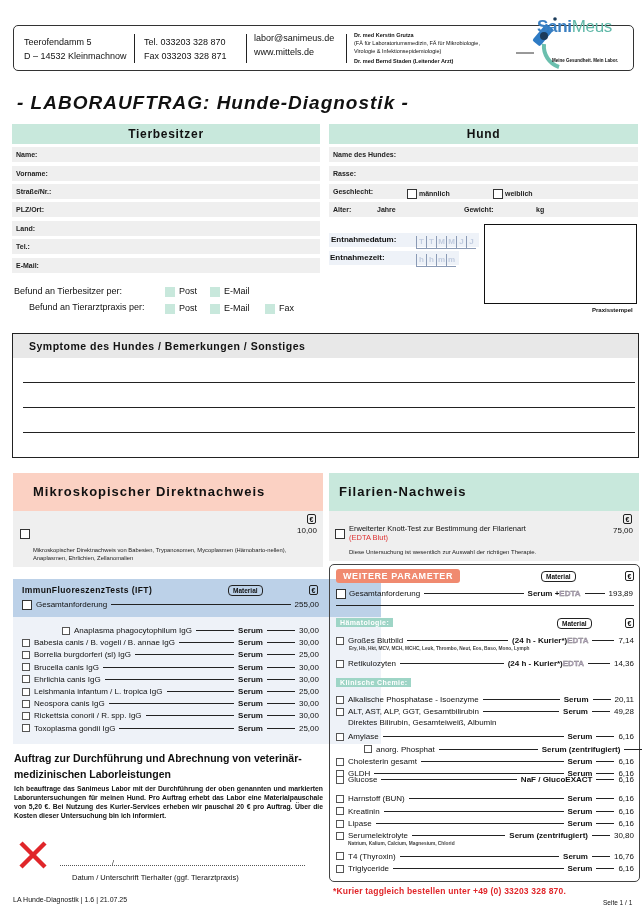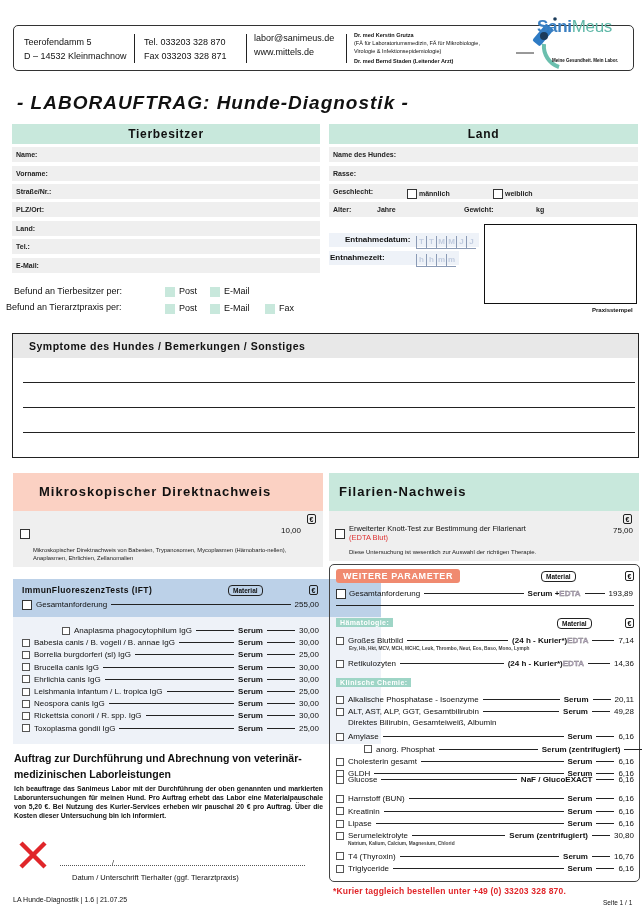--- a/index.html
+++ b/index.html
@@ -84,62 +84,62 @@
 <div class="row" style="left:12px;top:166px;width:308px">Vorname:</div>
 <div class="row" style="left:12px;top:184px;width:308px">Straße/Nr.:</div>
 <div class="row" style="left:12px;top:202px;width:308px">PLZ/Ort:</div>
 <div class="row" style="left:12px;top:221px;width:308px">Land:</div>
 <div class="row" style="left:12px;top:239px;width:308px">Tel.:</div>
 <div class="row" style="left:12px;top:258px;width:308px">E-Mail:</div>
 
 <div class="bf" style="left:14px;top:286px">Befund an Tierbesitzer per:</div>
 <div class="bf" style="left:165px;top:286px"><span class="mk"></span><span>Post</span></div>
 <div class="bf" style="left:210px;top:286px"><span class="mk"></span><span>E-Mail</span></div>
-<div class="bf" style="left:6px;top:302px">Befund an Tierarztpraxis per:</div>
+<div class="bf" style="left:29px;top:302px">Befund an Tierarztpraxis per:</div>
 <div class="bf" style="left:165px;top:303px"><span class="mk"></span><span>Post</span></div>
 <div class="bf" style="left:210px;top:303px"><span class="mk"></span><span>E-Mail</span></div>
 <div class="bf" style="left:265px;top:303px"><span class="mk"></span><span>Fax</span></div>
 
-<div class="abs sechdr mint" style="left:329px;top:124px;width:309px">Land</div>
+<div class="abs sechdr mint" style="left:329px;top:124px;width:309px">Hund</div>
 <div class="row" style="left:329px;top:147px;width:309px">Name des Hundes:</div>
 <div class="row" style="left:329px;top:166px;width:309px">Rasse:</div>
 <div class="row" style="left:329px;top:184px;width:309px">
   <span>Geschlecht:</span>
   <span style="position:absolute;left:78px;top:2px"><span class="cb"></span> <span>männlich</span></span>
   <span style="position:absolute;left:164px;top:2px"><span class="cb"></span> <span>weiblich</span></span>
 </div>
 <div class="row" style="left:329px;top:202px;width:309px">
   <span>Alter:</span>
   <span style="position:absolute;left:48px">Jahre</span>
   <span style="position:absolute;left:135px">Gewicht:</span>
   <span style="position:absolute;left:207px">kg</span>
 </div>
-<div class="abs" style="left:329px;top:233px;width:150px;height:14px;background:#eef2f8;font-size:8px;font-weight:bold;line-height:14px;padding-left:16px">
+<div class="abs" style="left:329px;top:233px;width:150px;height:14px;background:#eef2f8;font-size:8px;font-weight:bold;line-height:14px;padding-left:2px">
   <span>Entnahmedatum:</span>
   <span class="abs" style="left:87px;top:1px;border-bottom:1px solid #8a9ab5"><span class="tick">T</span><span class="tick">T</span><span class="tick">M</span><span class="tick">M</span><span class="tick">J</span><span class="tick">J</span></span>
 </div>
 <div class="abs" style="left:329px;top:251px;width:130px;height:14px;background:#eef2f8;font-size:8px;font-weight:bold;line-height:14px;padding-left:1px">
   <span>Entnahmezeit:</span>
   <span class="abs" style="left:87px;top:1px;border-bottom:1px solid #8a9ab5"><span class="tick">h</span><span class="tick">h</span><span class="tick">m</span><span class="tick">m</span></span>
 </div>
 <div class="abs" style="left:484px;top:224px;width:153px;height:80px;border:1px solid #111"></div>
 <div class="abs" style="left:592px;top:307px;font-size:6px;font-weight:bold">Praxisstempel</div>
 
 <div class="abs" style="left:12px;top:333px;width:627px;height:125px;border:1px solid #222">
   <div style="background:#e8e8e8;height:24px;font-size:10.5px;font-weight:bold;line-height:24px;padding-left:16px;letter-spacing:.5px">Symptome des Hundes / Bemerkungen / Sonstiges</div>
   <div class="abs" style="left:10px;top:48px;width:612px;border-top:1px solid #222"></div>
   <div class="abs" style="left:10px;top:73px;width:612px;border-top:1px solid #222"></div>
   <div class="abs" style="left:10px;top:98px;width:612px;border-top:1px solid #222"></div>
 </div>
 
-<div class="abs salmon" style="left:13px;top:473px;width:310px;height:38px;font-size:13px;font-weight:bold;line-height:38px;padding-left:26px;letter-spacing:1px">Mikroskopischer Direktnachweis</div>
+<div class="abs salmon" style="left:13px;top:473px;width:310px;height:38px;font-size:13px;font-weight:bold;line-height:38px;padding-left:20px;letter-spacing:1px">Mikroskopischer Direktnachweis</div>
 <div class="abs lightgray" style="left:13px;top:511px;width:310px;height:56px">
   <span class="euro abs" style="left:294px;top:3px">€</span>
   <span class="cb abs" style="left:7px;top:18px"></span>
-  <div class="abs" style="left:268px;top:15px;font-size:8px">10,00</div>
+  <div class="abs" style="left:284px;top:15px;font-size:8px">10,00</div>
   <div class="abs small" style="left:20px;top:36px;width:270px;font-size:5.8px;line-height:7.5px">Mikroskopischer Direktnachweis von Babesien, Trypanosomen, Mycoplasmen (Hämobarto-nellen), Anaplasmen, Ehrlichien, Zellanomalien</div>
 </div>
 
 <div class="abs mint" style="left:329px;top:473px;width:310px;height:38px;font-size:13px;font-weight:bold;line-height:38px;padding-left:10px;letter-spacing:1px">Filarien-Nachweis</div>
 <div class="abs lightgray" style="left:329px;top:511px;width:310px;height:50px">
   <span class="euro abs" style="left:294px;top:3px">€</span>
   <span class="cb abs" style="left:6px;top:18px"></span>
   <div class="abs" style="left:20px;top:13px;font-size:7.5px;line-height:9px"><span>Erweiterter Knott-Test zur Bestimmung der Filarienart</span><br><span class="red">(EDTA Blut)</span></div>
   <div class="abs" style="left:284px;top:15px;font-size:8px">75,00</div>
   <div class="abs small" style="left:20px;top:37px;font-size:6px">Diese Untersuchung ist wesentlich zur Auswahl der richtigen Therapie.</div>

